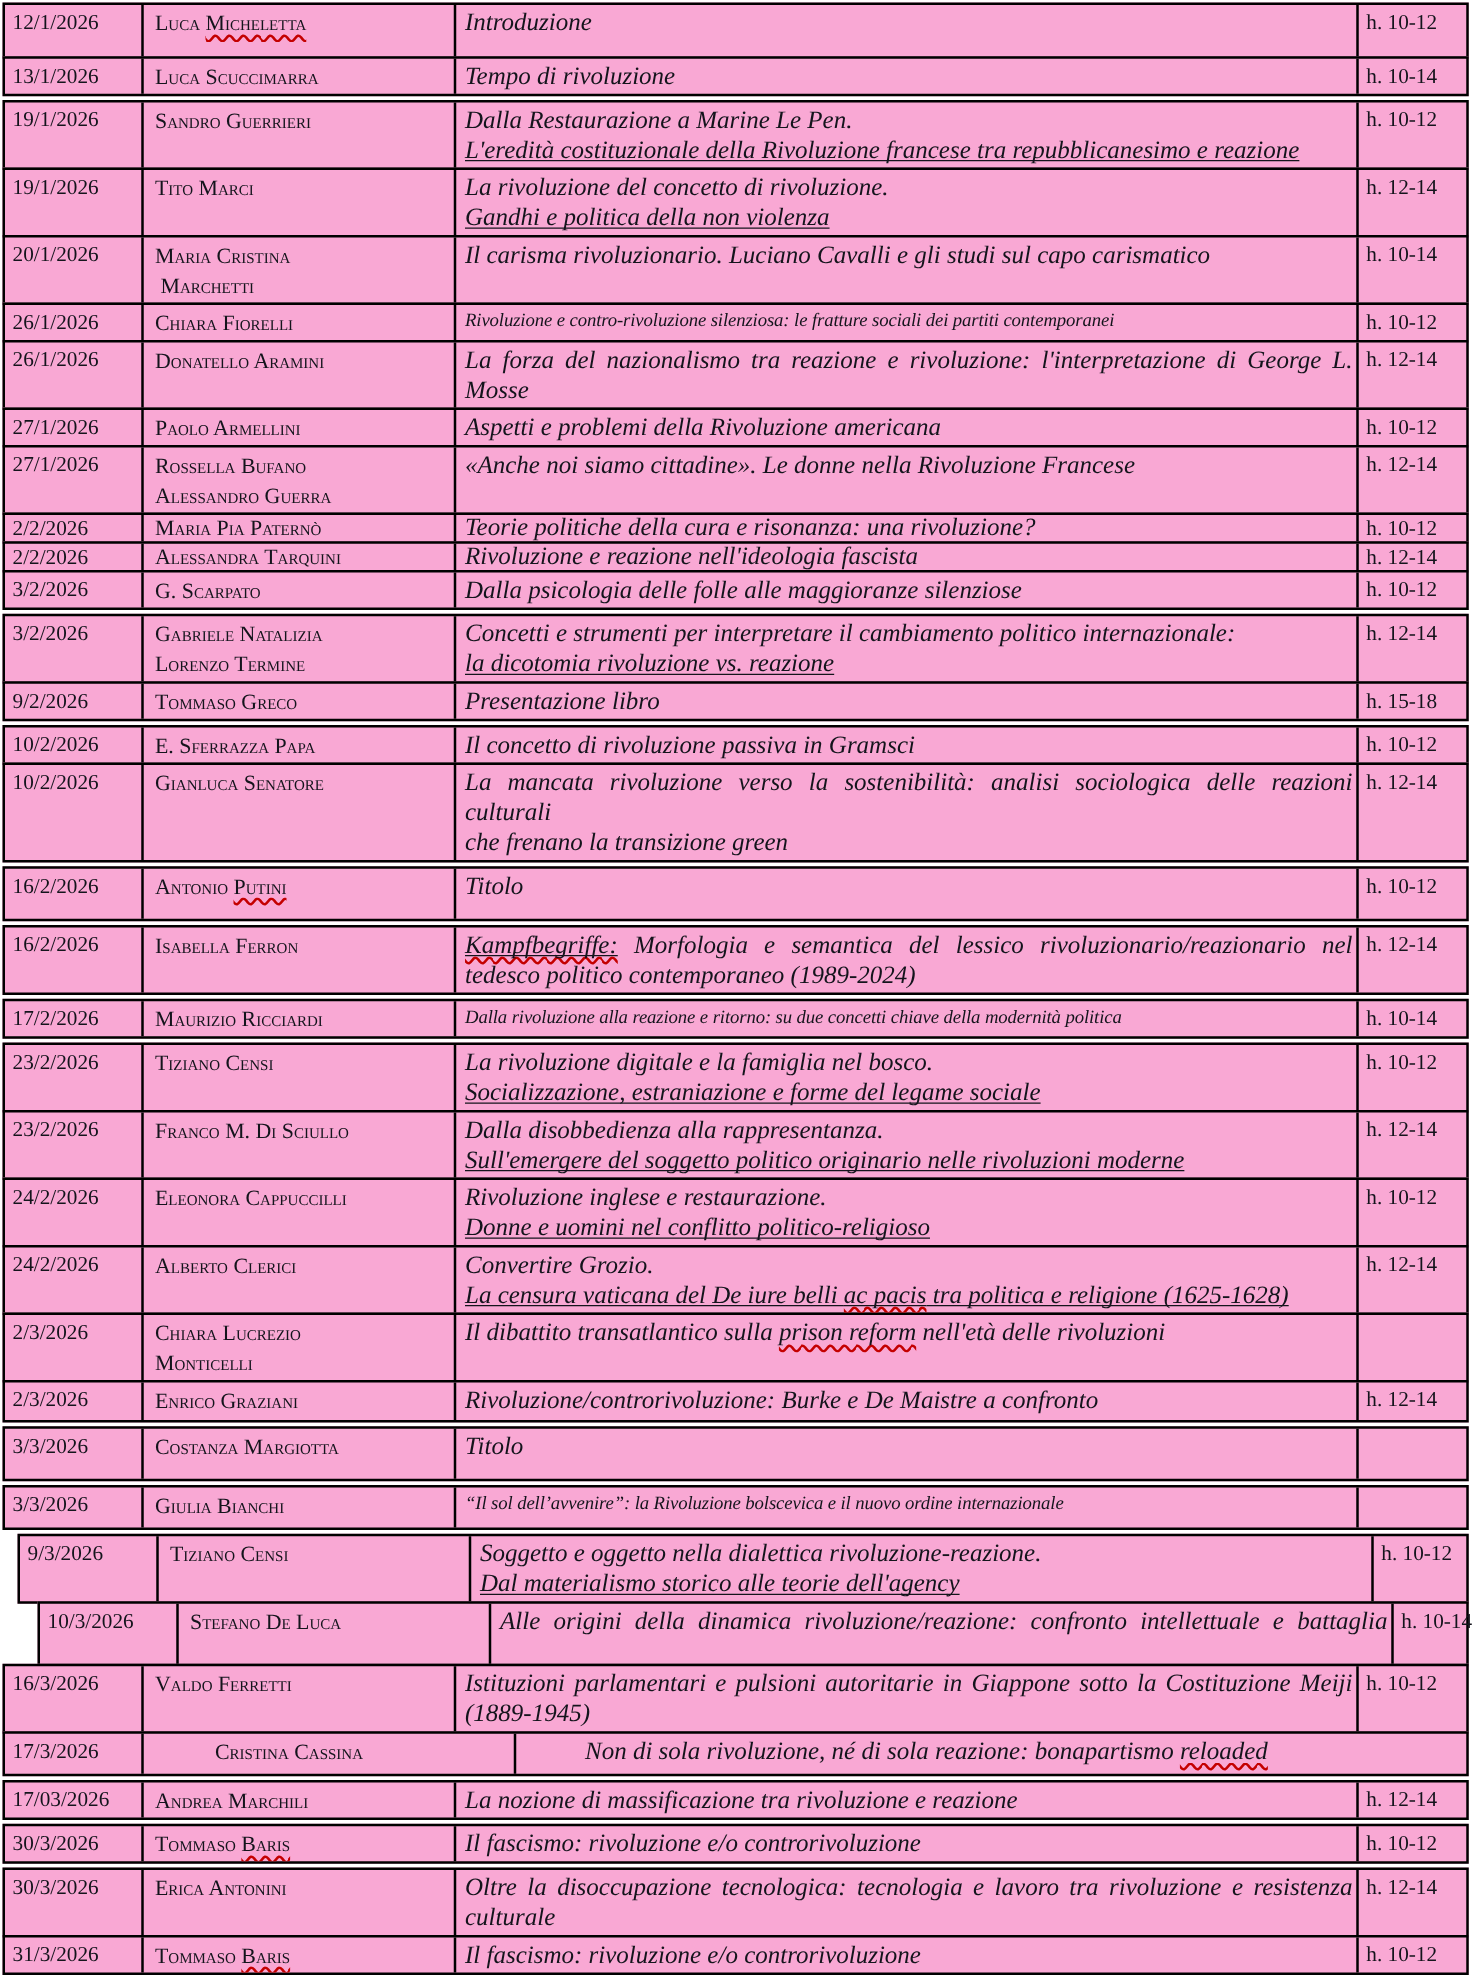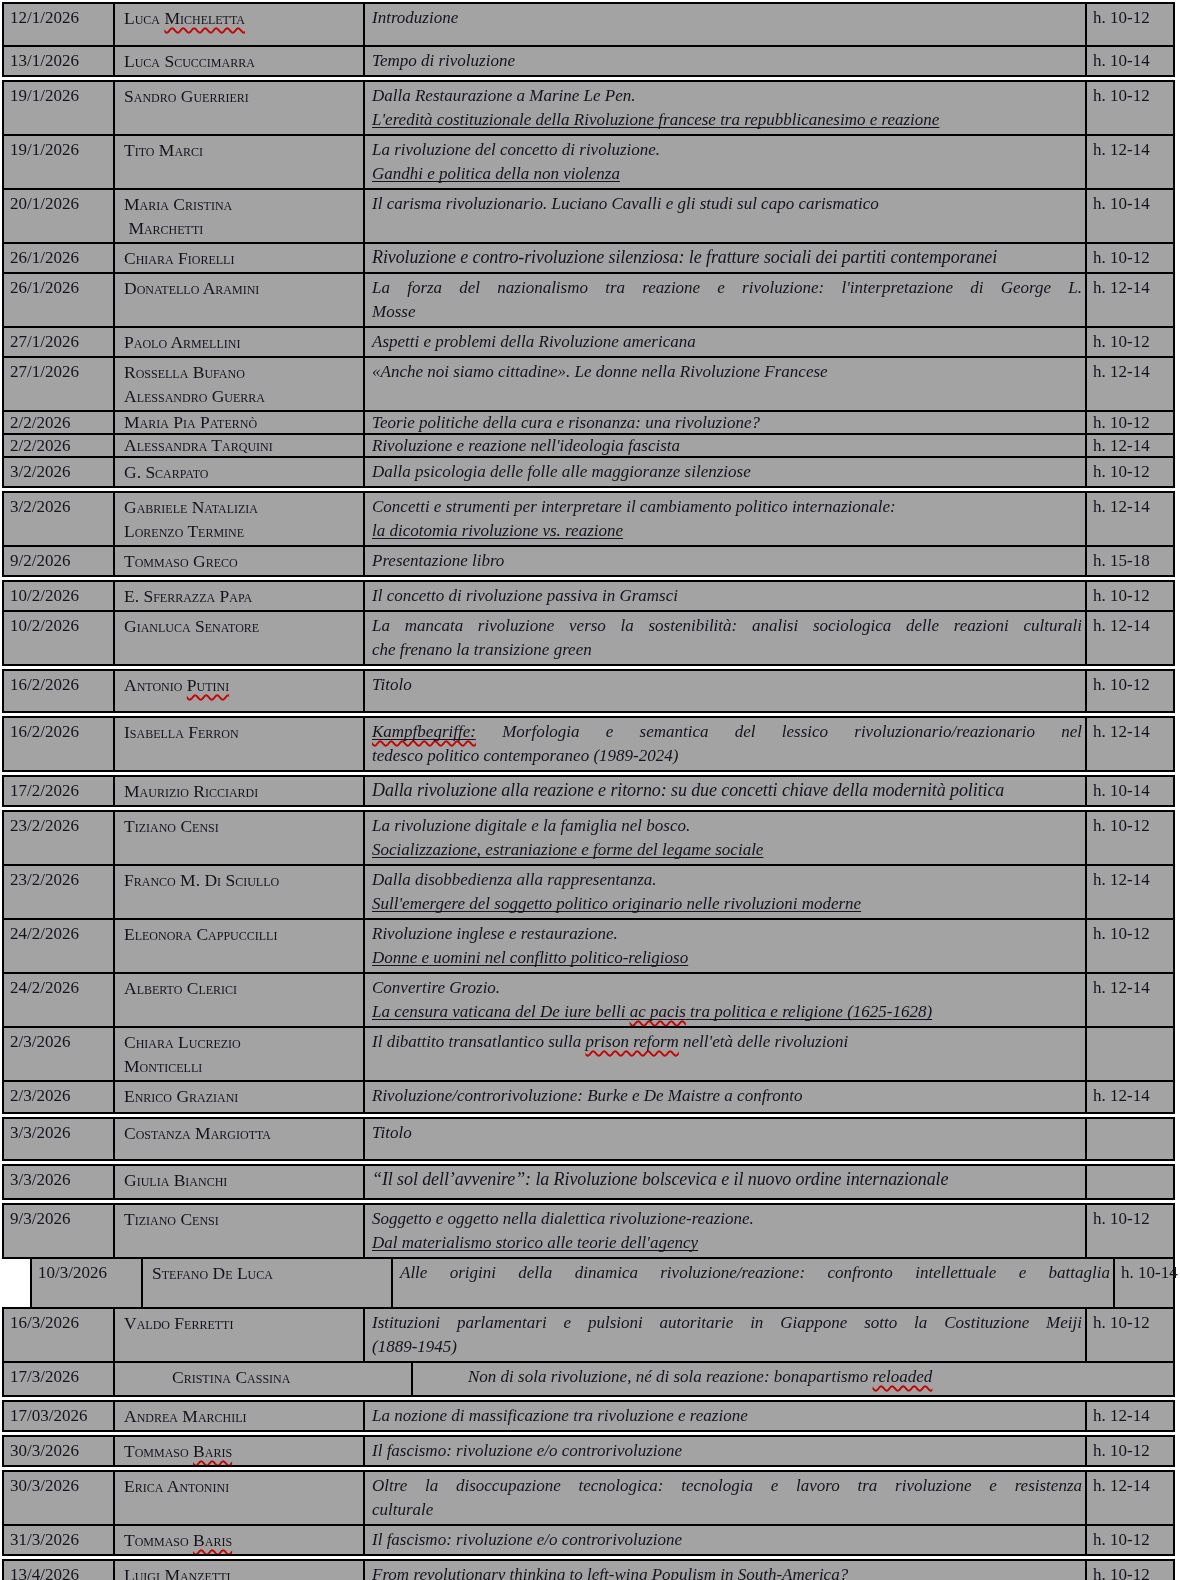--- a/index.html
+++ b/index.html
@@ -5,34 +5,34 @@
   html,body{margin:0;padding:0;}
   body{
     width:1180px;height:1580px;overflow:hidden;background:#ffffff;
     font-family:"Liberation Serif","DejaVu Serif",serif;
     color:#14141c;
   }
   .table{margin:2px 0 0 2px;width:1173px;}
   .row{
     display:grid;
     grid-template-columns:111px 250px 722px 86px;
-    background:#a3a3a3;
+    background:#f9a8d4;
     border:2px solid #000;
     box-sizing:border-box;
     margin-top:-2px;
   }
   .row:first-child{margin-top:0;}
   .row.gap{margin-top:3px;}
   .cell{border-right:2px solid #000;box-sizing:border-box;overflow:hidden;}
   .cell:last-child{border-right:none;}
   .date{font-size:17px;line-height:24px;padding:2px 2px 2px 6px;}
   .speaker{font-variant:small-caps;font-size:17.5px;line-height:24px;padding:2px 2px 2px 9px;}
   .title{padding:2px 3px 2px 7px;}
-  .title .line{font-style:italic;font-size:17px;line-height:24px;}
-  .line.cond{font-size:18px;line-height:22px;letter-spacing:-0.1px;}
+  .title .line{font-style:italic;font-size:20px;line-height:24px;}
+  .line.cond{font-size:15px;line-height:22px;letter-spacing:-0.1px;}
   .line.just{text-align:justify;text-align-last:justify;}
   .time{font-size:17px;line-height:24px;padding:2px 2px 2px 6px;}
   .tight .cell{padding-top:0;padding-bottom:0;}
   .tight .date,.tight .speaker,.tight .line,.tight .time{line-height:21px;}
   .u{text-decoration-line:underline;text-decoration-thickness:1px;text-underline-offset:2px;text-decoration-skip-ink:none;}
   .sq{text-decoration-line:underline;text-decoration-style:wavy;text-decoration-color:#c40000;text-decoration-thickness:2px;text-underline-offset:3px;text-decoration-skip-ink:none;}
   .u > .sq{text-decoration-color:#c40000;}
 </style>
 </head>
 <body>
@@ -315,21 +315,21 @@
     <div class="row gap" style="min-height: 36px;">
       <div class="cell date">3/3/2026</div>
       <div class="cell speaker">
         <div class="nline"><span class="">Giulia Bianchi</span></div>
       </div>
       <div class="cell title">
         <div class="line cond"><span class="">“Il sol dell’avvenire”: la Rivoluzione bolscevica e il nuovo ordine internazionale</span></div>
       </div>
       <div class="cell time"></div>
     </div>
-    <div class="row gap" style="min-height: 52px;">
+    <div class="row gap" style="min-height: 52px; margin-left: 12px;">
       <div class="cell date">9/3/2026</div>
       <div class="cell speaker">
         <div class="nline"><span class="">Tiziano Censi</span></div>
       </div>
       <div class="cell title">
         <div class="line"><span class="">Soggetto e oggetto nella dialettica rivoluzione-reazione.</span></div>
         <div class="line"><span class="u">Dal materialismo storico alle teorie dell'agency</span></div>
       </div>
       <div class="cell time">h. 10-12</div>
     </div>

